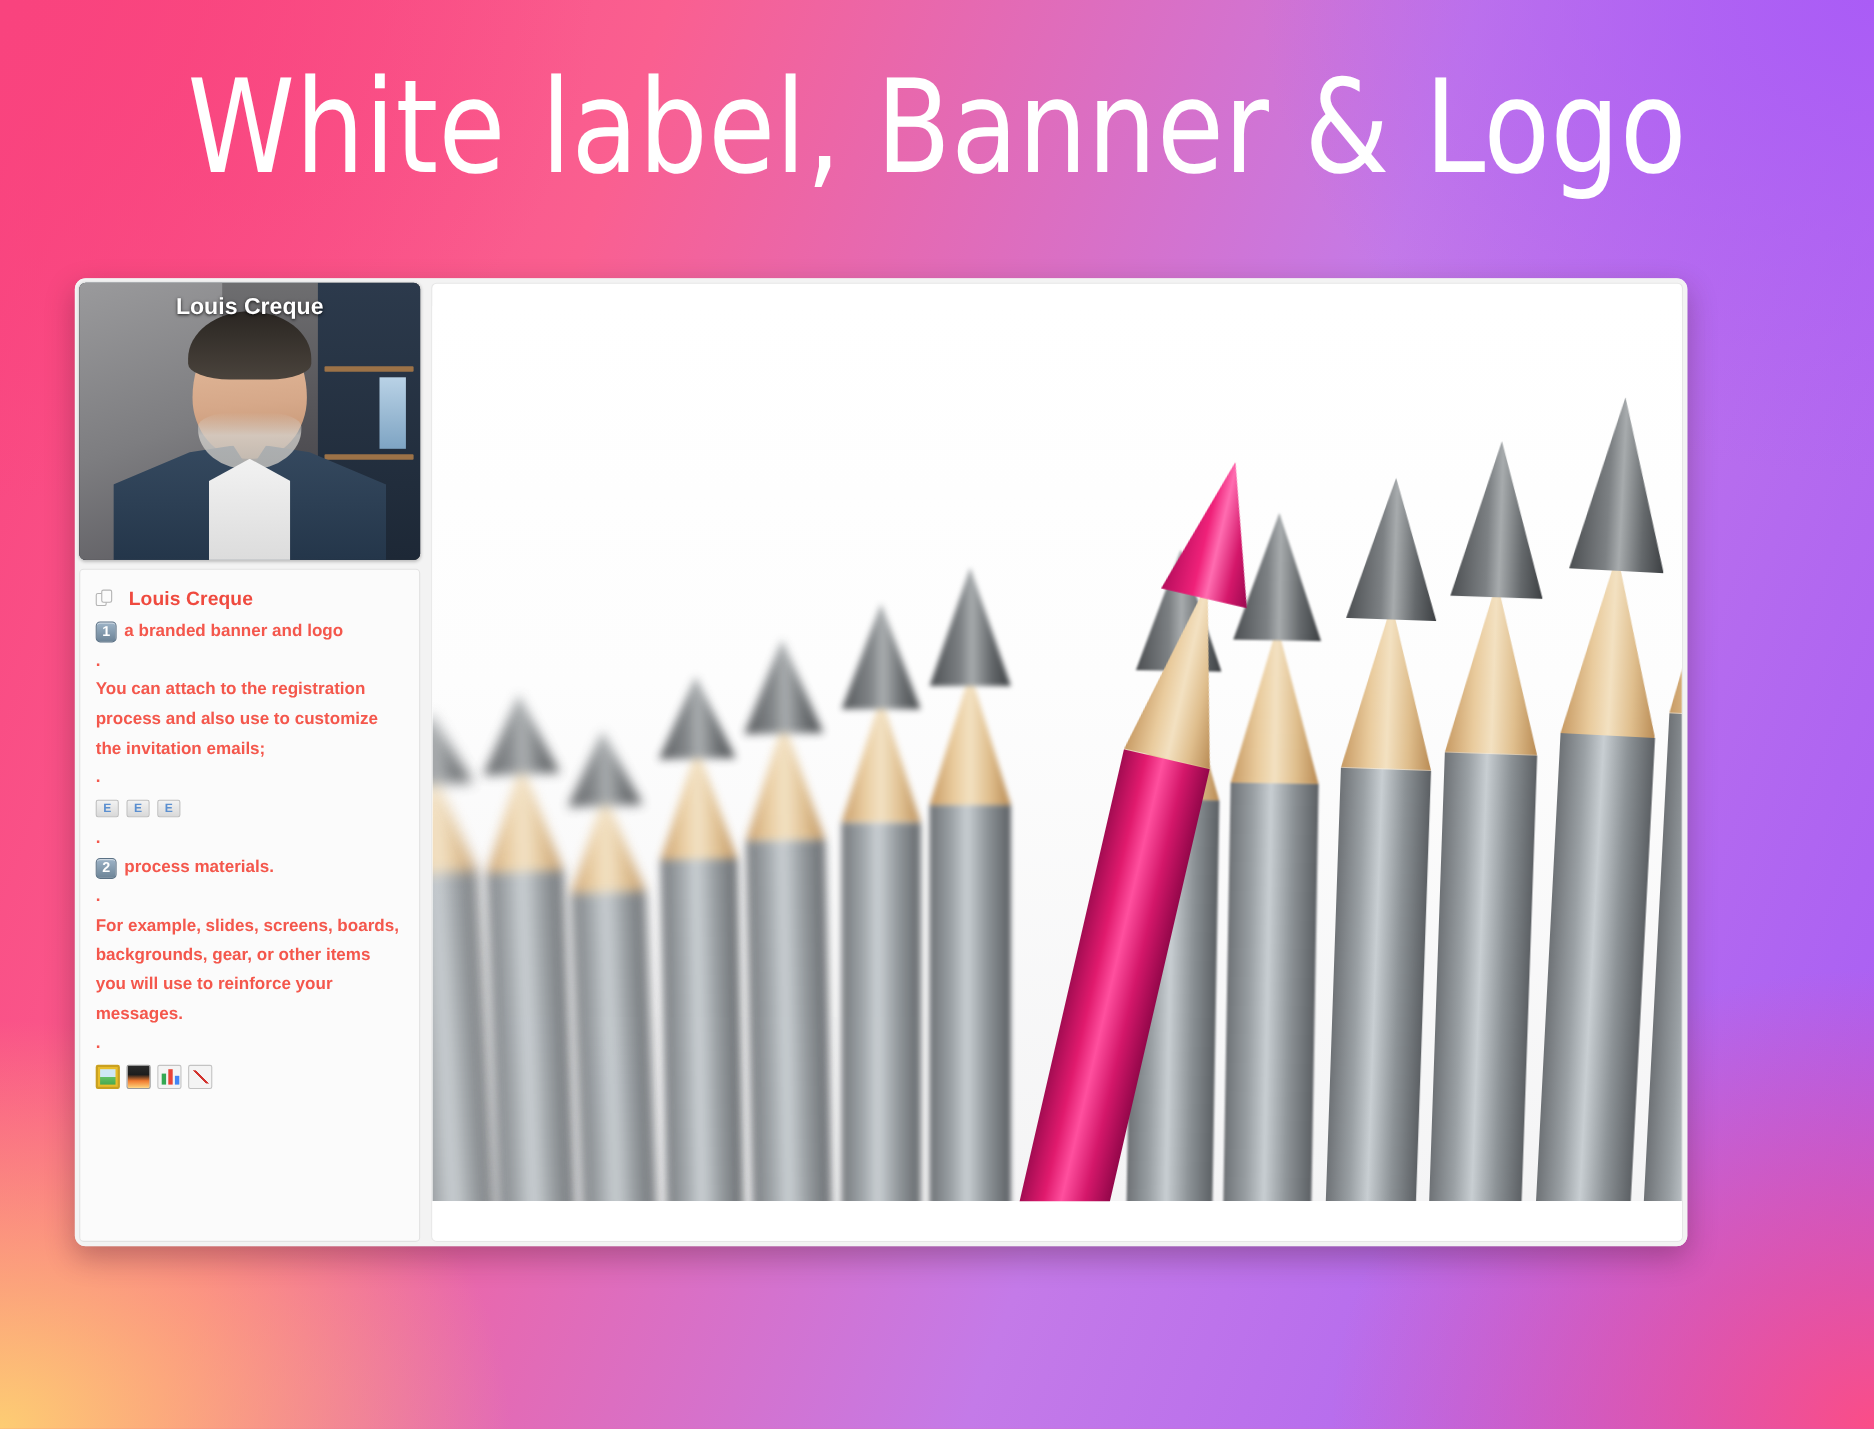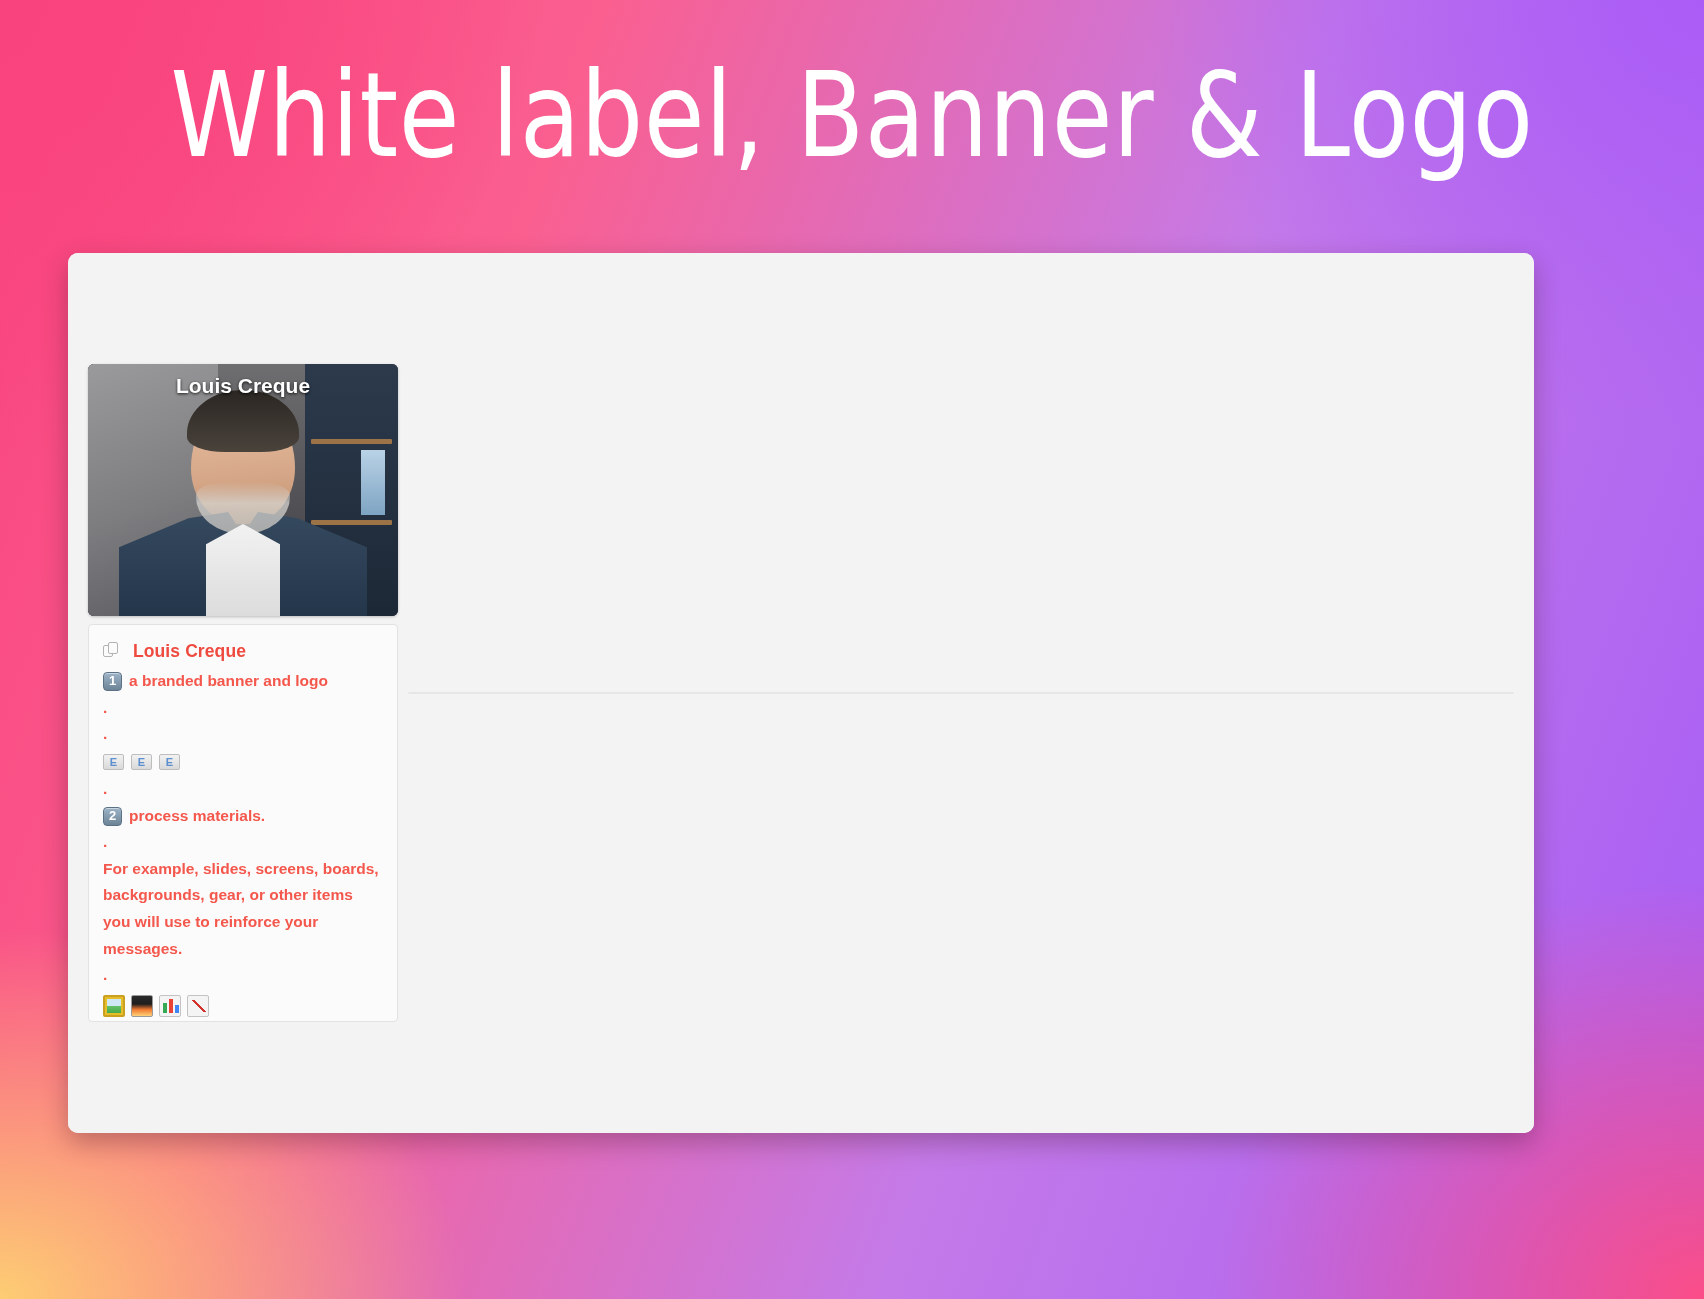--- a/index.html
+++ b/index.html
@@ -128,25 +128,24 @@
     height: 5px;
     width: 100%;
     background: #f0f0f0;
     border-radius: 1px;
   }
 
   
   #app-body {
     flex: 1 1 auto;
     display: flex;
-    padding: 20px;
+    padding: 4px;
     gap: 10px;
     background: #f3f3f3;
     min-height: 0;
-    align-items: center;
   }
 
   
   #left-col {
     width: 310px;
     flex: 0 0 310px;
     display: flex;
     flex-direction: column;
     gap: 8px;
     min-height: 0;
@@ -469,20 +468,21 @@
             <span class="msg-author">Louis Creque</span>
           </div>
 
           <div class="msg-line">
             <span class="keycap">1</span>
             <span>a branded banner and logo</span>
           </div>
 
           <div class="msg-dot">.</div>
 
+          <div class="msg-line plain">You can attach to the registration process and also use to customize the invitation emails;</div>
 
           <div class="msg-dot">.</div>
 
           <div class="emoji-row">
             <span class="env"></span>
             <span class="env"></span>
             <span class="env"></span>
           </div>
 
           <div class="msg-dot">.</div>

